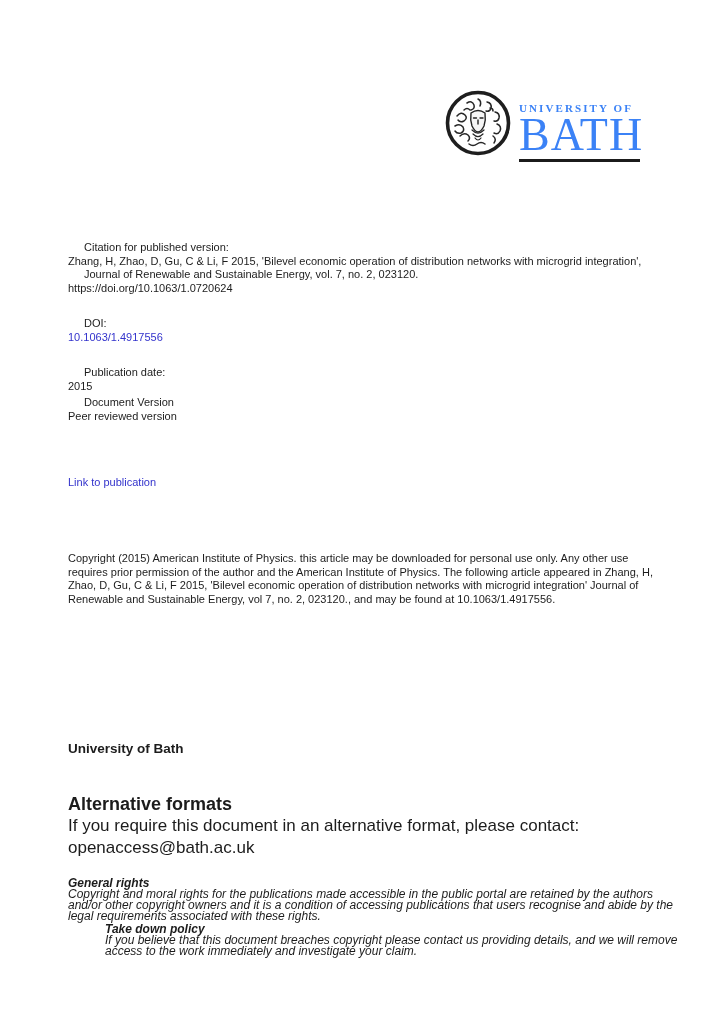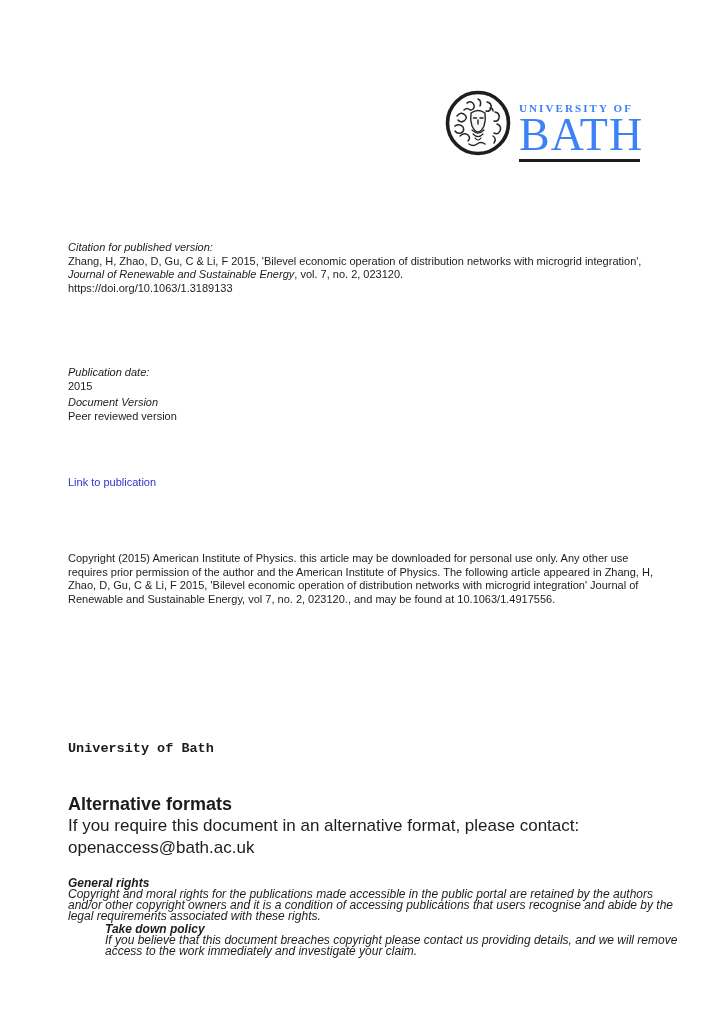--- a/index.html
+++ b/index.html
@@ -23,29 +23,29 @@
   }
   .logo .wm-main{
     font-family:"Liberation Serif","DejaVu Serif",serif;
     font-weight:400;font-size:46px;line-height:44px;letter-spacing:1px;
     white-space:nowrap;display:block;margin-top:-1px;
   }
   .logo .wm-rule{display:block;width:121px;height:3px;background:#1b1b1b;margin-top:2px;}
   
   .block{position:absolute;left:68px;}
   .small{font-size:11px;line-height:13.5px;}
-  .lbl-italic{font-style:italic;}
+  .lbl-italic{margin-left:16px;}
   .link{color:#3333cc;text-decoration:none;cursor:pointer;}
   .citation{top:241px;width:596px;}
   .doi{top:317px;width:400px;}
   .pubdate{top:366px;width:400px;}
   .docver{top:396px;width:400px;}
   .linkpub{top:476px;width:400px;}
   .copyright{top:552px;width:596px;}
-  .institution{top:741px;font-size:13.5px;font-weight:700;font-family:Liberation Mono, monospace;}
+  .institution{top:741px;font-size:13.5px;font-weight:700;}
   .altformats{top:793px;width:600px;}
   .altformats .af-head{font-size:18px;font-weight:700;line-height:22px;}
   .altformats .af-body{font-size:17px;line-height:22px;}
   .fine{font-size:12px;line-height:11px;width:612px;font-style:italic;}
   .fine .fine-head{font-weight:700;}
   .genrights{top:878px;}
   .takedown{top:924px;margin-left:37px;}
   .dldate{top:997px;font-size:11px;margin-top:32px;}
 </style>
 </head>
@@ -89,23 +89,27 @@
     <span class="wordmark">
       <span class="wm-top">UNIVERSITY OF</span>
       <span class="wm-main">BATH</span>
       <span class="wm-rule"></span>
     </span>
   </div>
 
   <div class="block citation small">
     <div class="lbl-italic">Citation for published version:</div>
     <div><span>Zhang, H, Zhao, D, Gu, C &amp; Li, F 2015, 'Bilevel economic operation of distribution networks with microgrid integration', </span><span class="lbl-italic">Journal of Renewable and Sustainable Energy</span><span>, vol. 7, no. 2, 023120.</span></div>
-    <div>https://doi.org/10.1063/1.3189133</div>
+    <div>https://doi.org/10.1063/1.0720624</div>
   </div>
 
+  <div class="block doi small">
+    <div class="lbl-italic">DOI:</div>
+    <div><a class="link">10.1063/1.4917556</a></div>
+  </div>
 
   <div class="block pubdate small">
     <div class="lbl-italic">Publication date:</div>
     <div>2015</div>
   </div>
 
   <div class="block docver small">
     <div class="lbl-italic">Document Version</div>
     <div>Peer reviewed version</div>
   </div>

